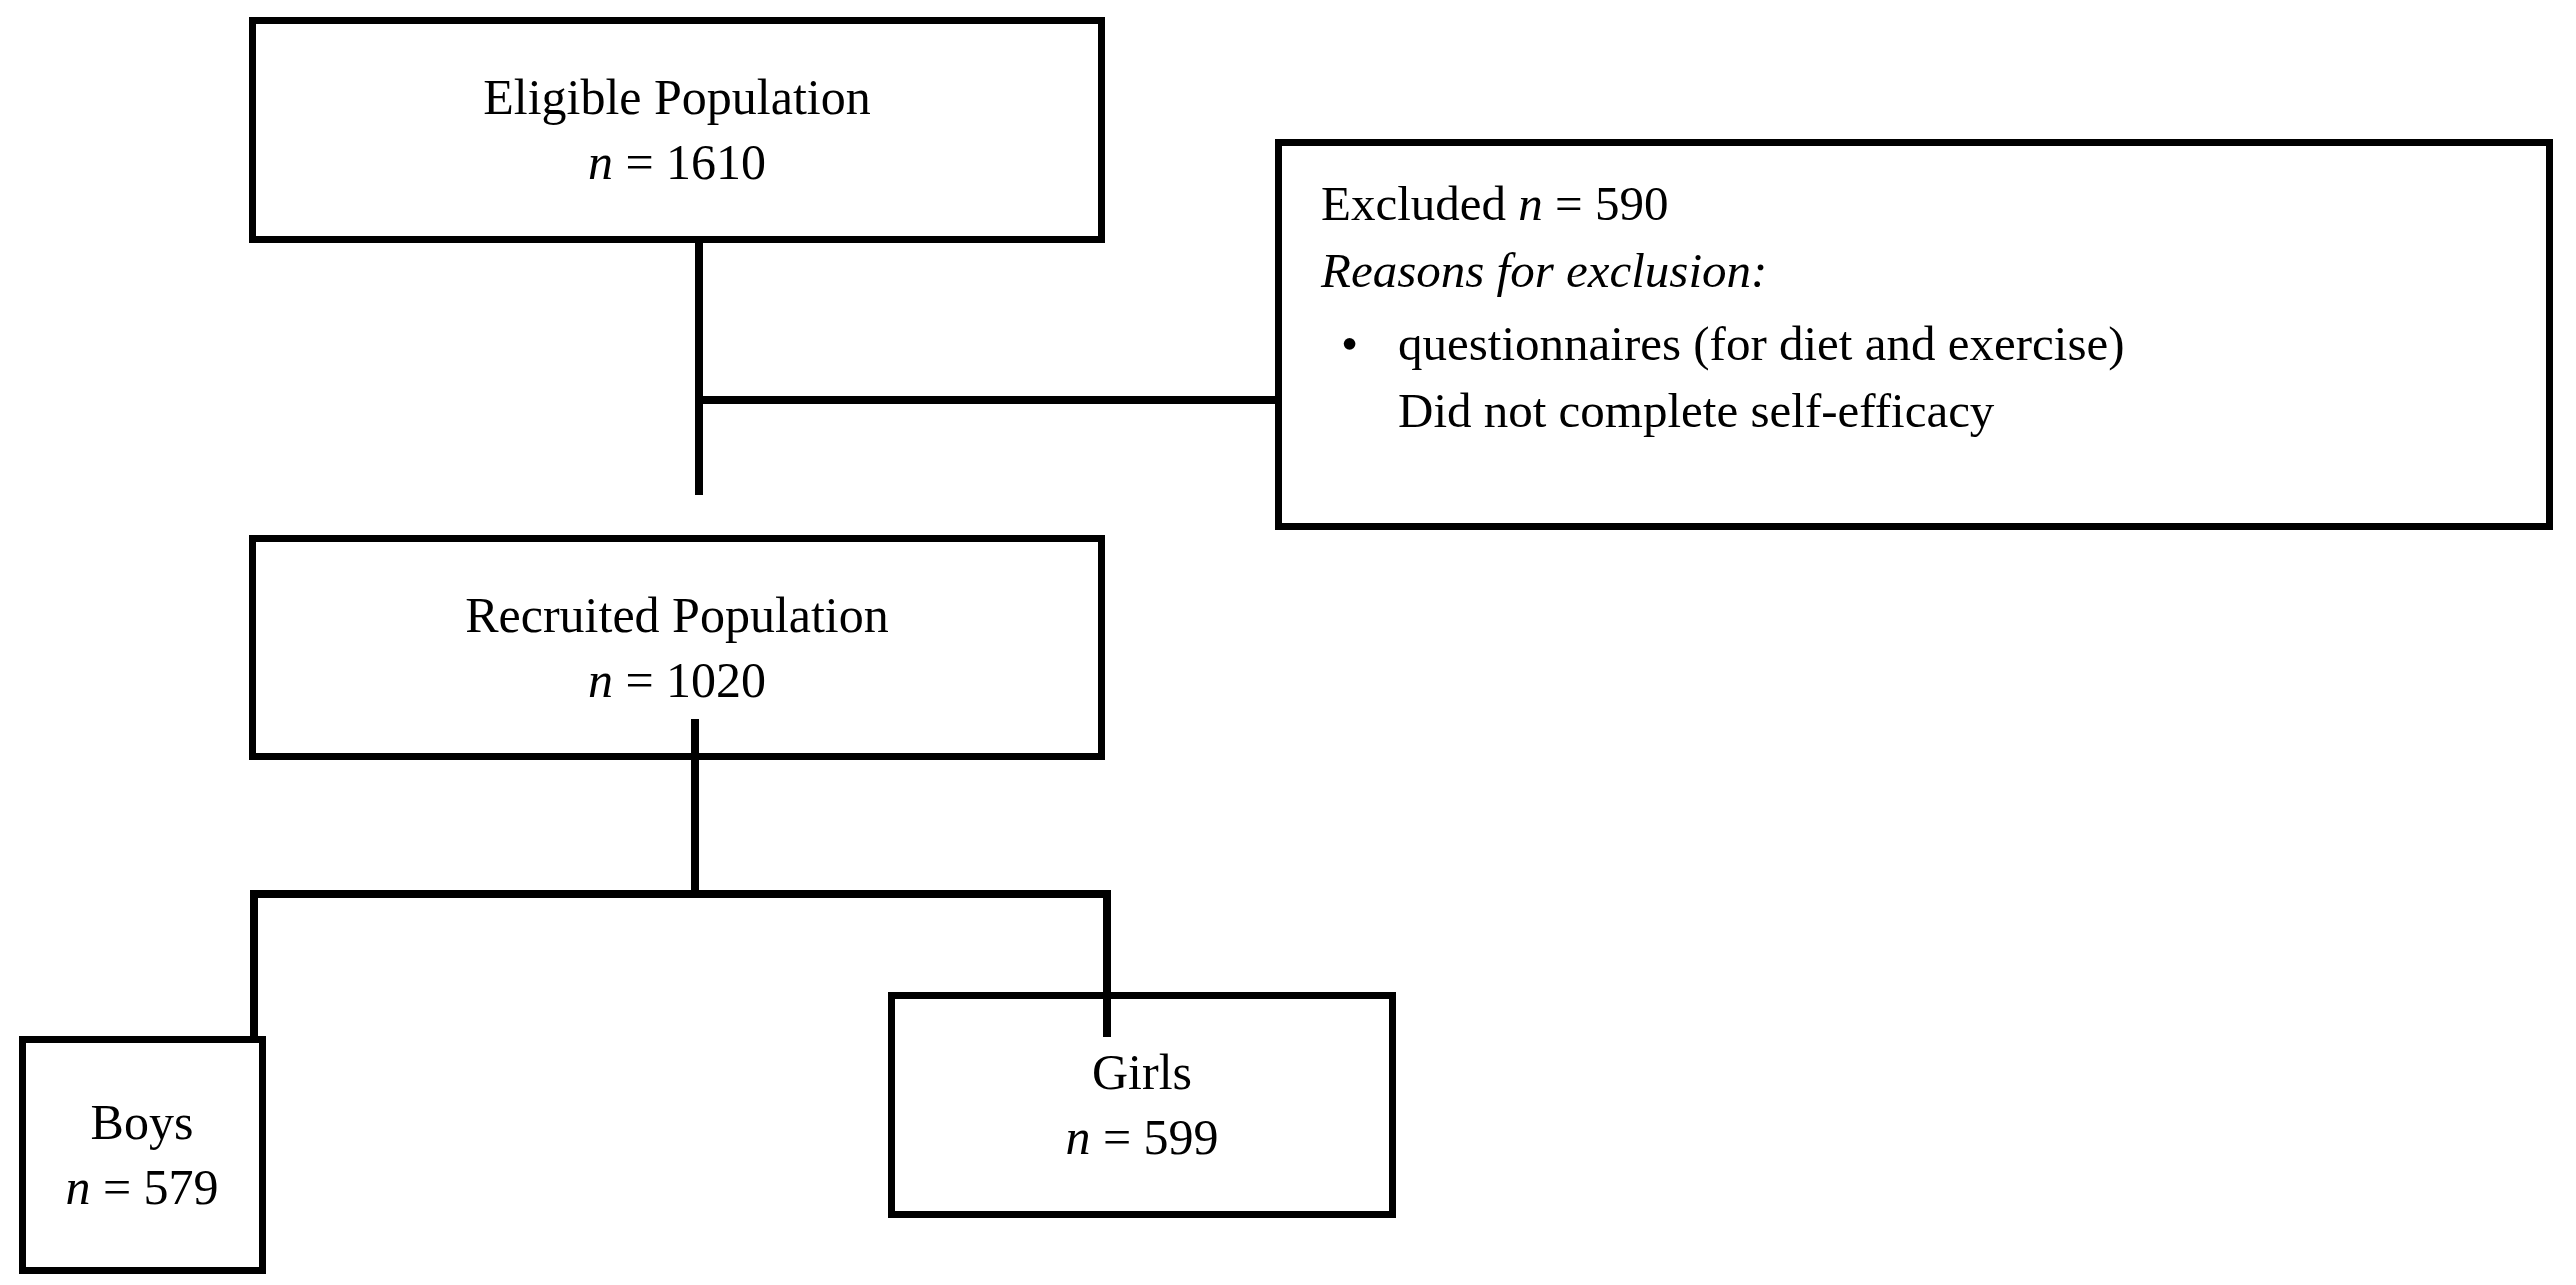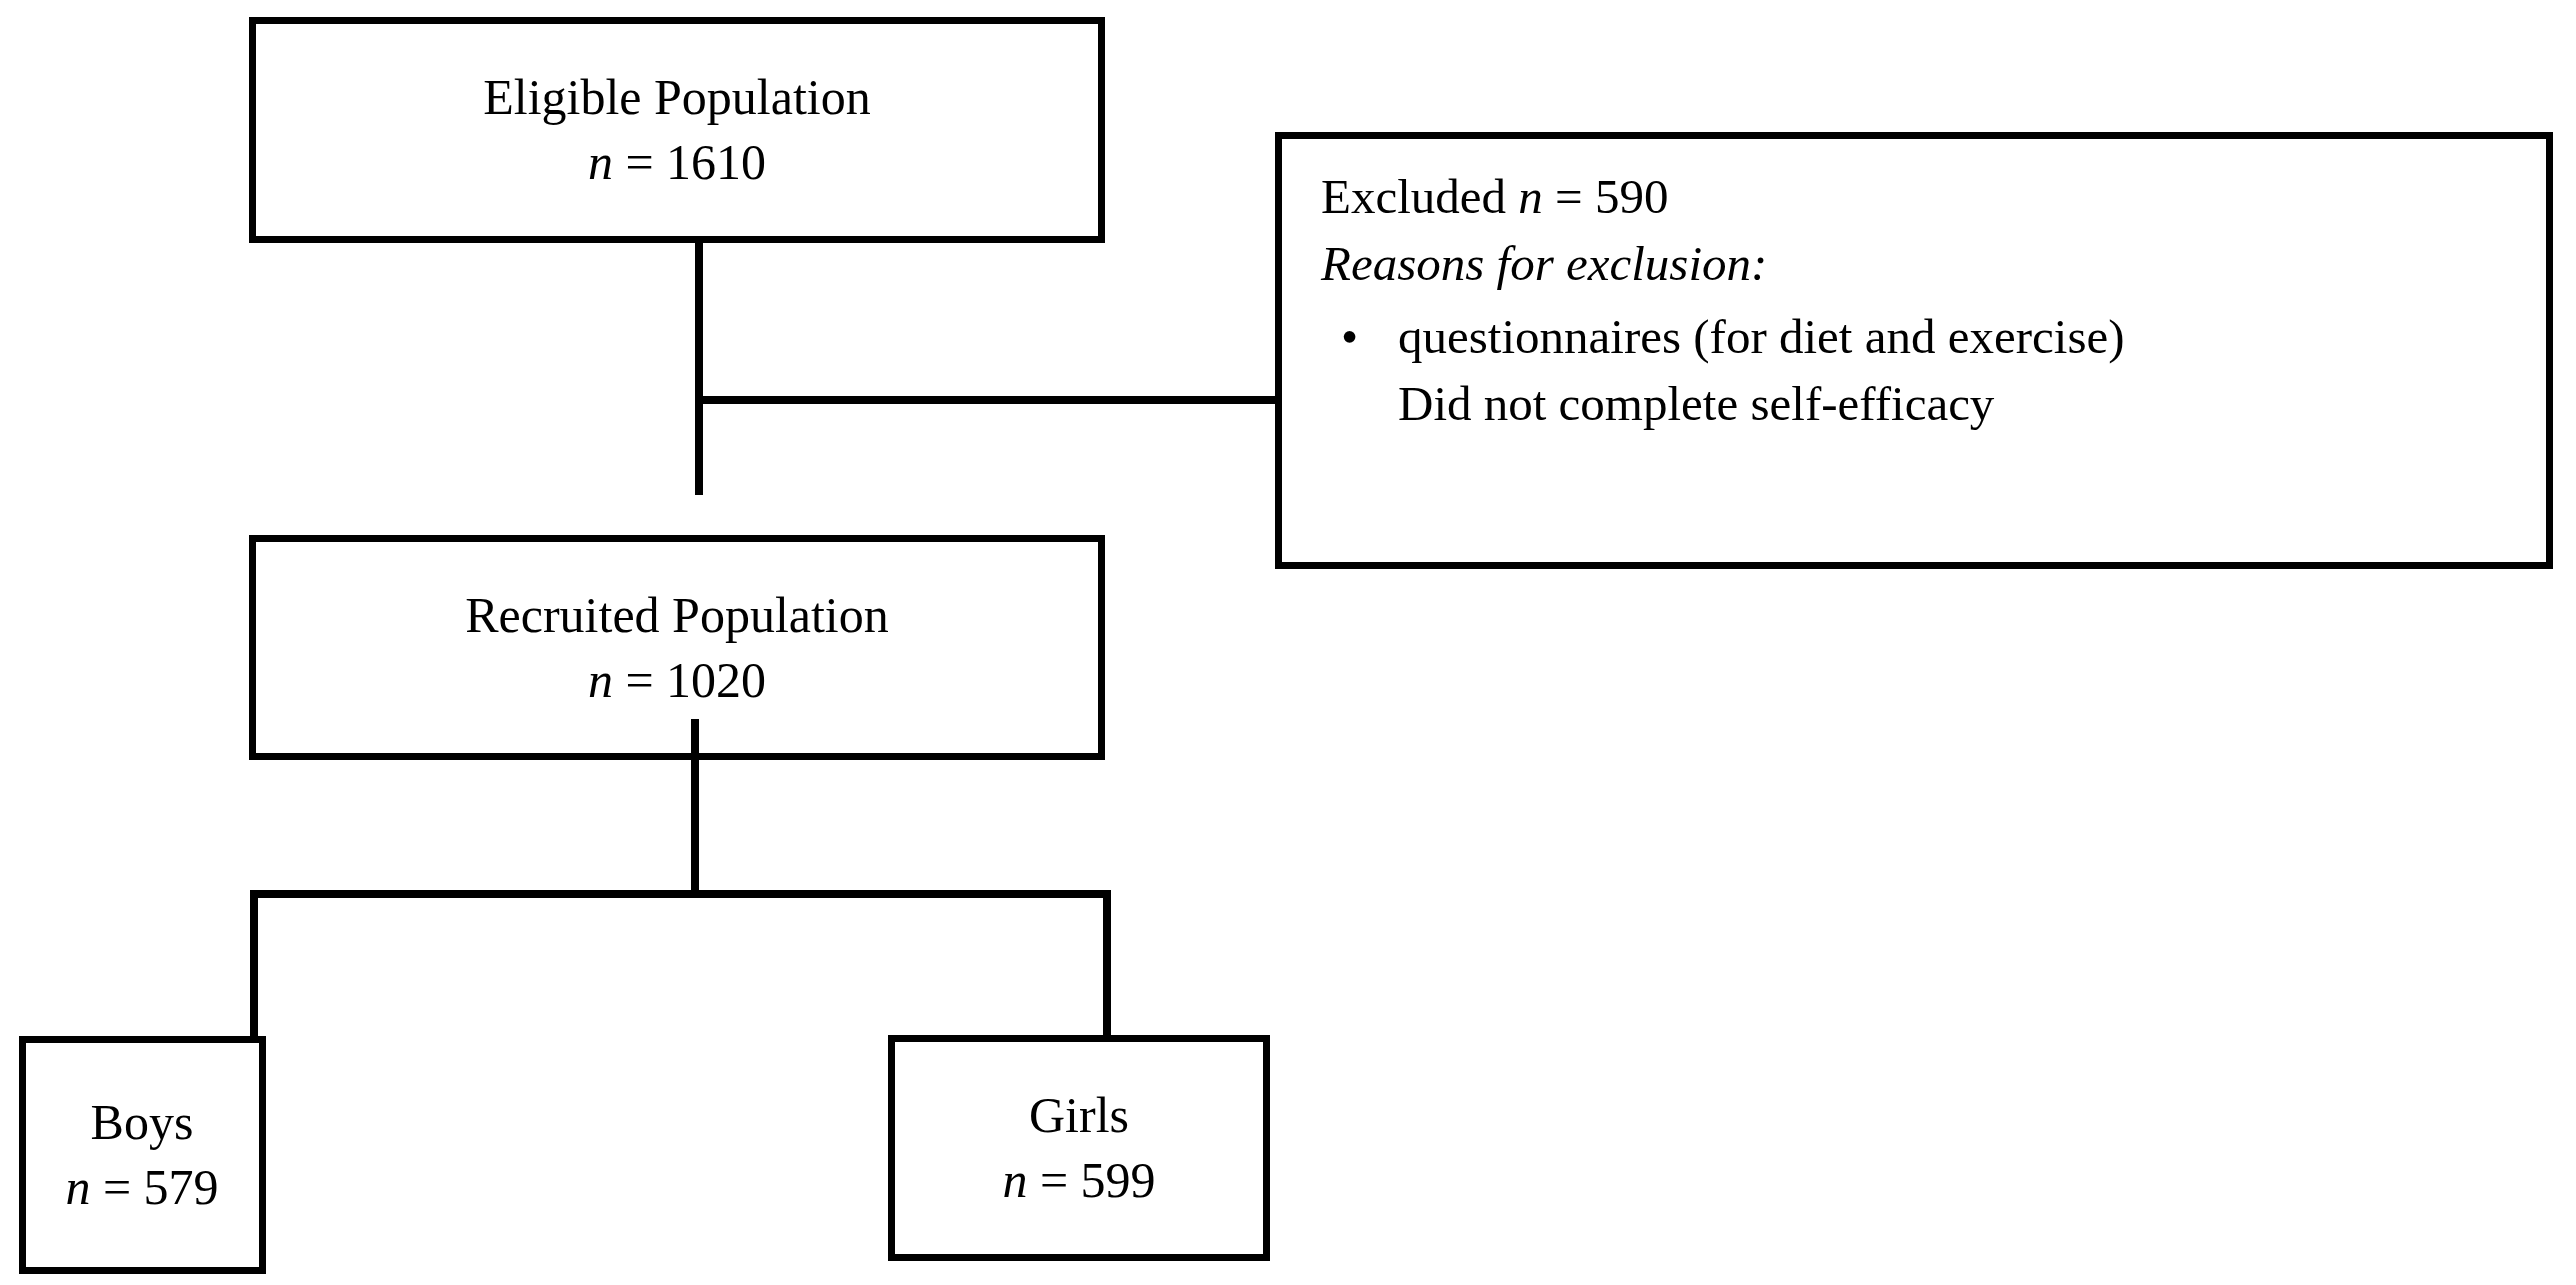--- a/index.html
+++ b/index.html
@@ -50,28 +50,28 @@
     width: 856px; height: 225px;
     font-size: 50px;
     margin-top: 41px;
   }
   #node-boys {
     left: 18.5px;   top: 1036px;
     width: 247px; height: 238px;
     font-size: 50px;
   }
   #node-girls {
-    left: 888px; top: 1035px;
-    width: 382px; height: 226px;
+    left: 888px; top: 992px;
+    width: 508px; height: 226px;
     font-size: 50px;
     align-items: center;
   }
   #node-excluded {
-    left: 1275px; top: 132px;
-    width: 1278px; height: 437px;
+    left: 1275px; top: 139px;
+    width: 1278px; height: 391px;
     display: block;
     text-align: left;
     padding: 23.5px 28.6px 17px 39px;
     font-size: 49px;
     line-height: 1.38;
   }
   #node-excluded .line {
     white-space: nowrap;
   }
 

